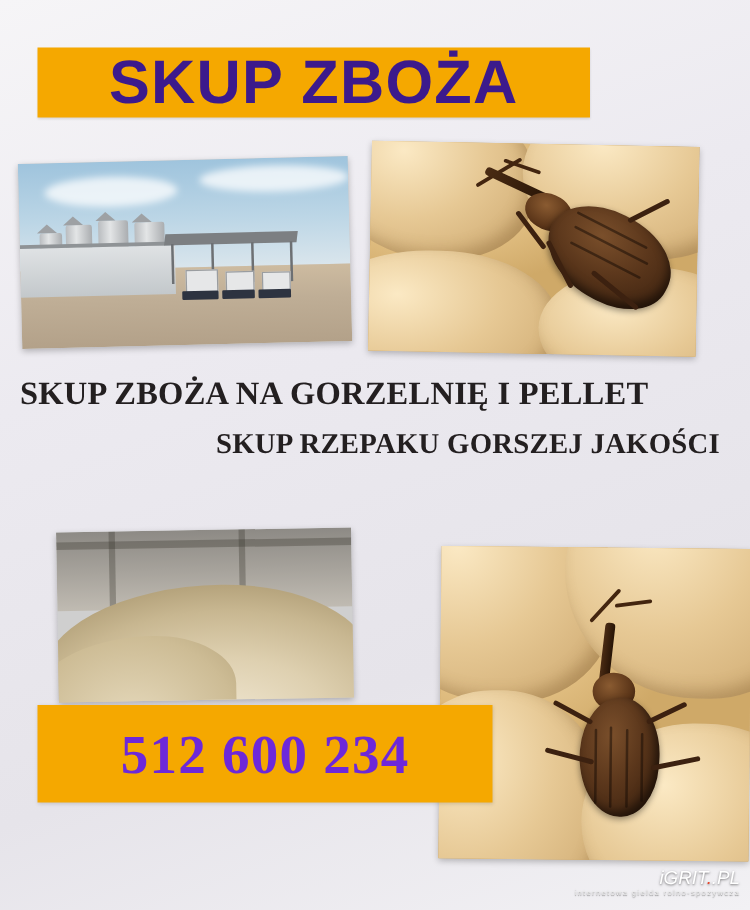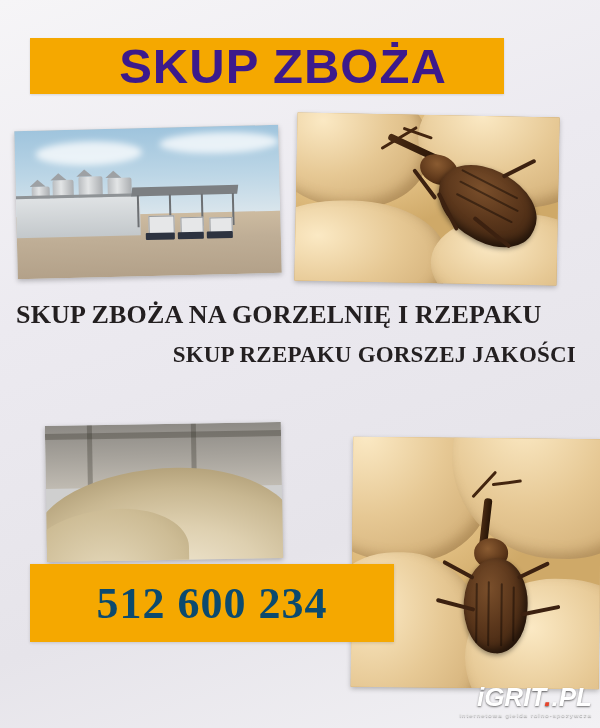--- a/index.html
+++ b/index.html
@@ -23,21 +23,20 @@
     position: absolute;
     left: 30px;
     top: 38px;
     width: 442px;
     height: 56px;
     background: #f5a800;
     display: flex;
     align-items: center;
     justify-content: center;
     box-shadow: 0 1px 2px rgba(0,0,0,0.12);
-    padding-left: 32px;
   }
   .title-banner .title-text {
     font-family: "Liberation Sans", sans-serif;
     font-weight: bold;
     font-size: 49px;
     letter-spacing: 1px;
     color: #3c1a8c;
     line-height: 1;
     white-space: nowrap;
   }
@@ -254,38 +253,38 @@
     background: #f5a800;
     display: flex;
     align-items: center;
     justify-content: center;
     box-shadow: 0 1px 3px rgba(0,0,0,0.15);
   }
   .phone-banner .phone-text {
     font-family: "Liberation Serif", serif;
     font-weight: bold;
     font-size: 44px;
-    color: #0c4a6e;
+    color: #6d28d9;
     letter-spacing: 1px;
     white-space: nowrap;
   }
 
   
   .watermark {
     position: absolute;
     right: 8px;
     bottom: 10px;
     text-align: right;
     line-height: 1;
   }
   .wm-main {
     font-family: "Liberation Sans", sans-serif;
-    font-weight: bold;
+    font-weight: normal;
     font-style: italic;
-    font-size: 26px;
+    font-size: 15px;
     color: #ffffff;
     text-shadow: 0 1px 2px rgba(0,0,0,0.55);
   }
   .wm-main .dot { color: #e8452c; }
   .wm-sub {
     font-family: "Liberation Sans", sans-serif;
     font-size: 6px;
     letter-spacing: 1.1px;
     color: #f0f0f0;
     text-shadow: 0 1px 1px rgba(0,0,0,0.5);
@@ -349,21 +348,21 @@
       <div class="striae" style="left:61%;top:47%;width:25%;height:2px;transform:rotate(26deg);"></div>
       <div class="striae" style="left:60%;top:54%;width:24%;height:2px;transform:rotate(26deg);"></div>
       <div class="weevil-leg" style="left:42%;top:40%;width:14%;height:4px;transform:rotate(52deg);"></div>
       <div class="weevil-leg" style="left:50%;top:56%;width:16%;height:4px;transform:rotate(62deg);"></div>
       <div class="weevil-leg" style="left:66%;top:68%;width:18%;height:4px;transform:rotate(38deg);"></div>
       <div class="weevil-leg" style="left:78%;top:30%;width:14%;height:4px;transform:rotate(-28deg);"></div>
     </div>
   </div>
 
   <div class="lines">
-    <div class="line line-1">SKUP ZBOŻA NA GORZELNIĘ I RZEPAKU</div>
+    <div class="line line-1">SKUP ZBOŻA NA GORZELNIĘ I PELLET</div>
     <div class="line line-3">SKUP RZEPAKU GORSZEJ JAKOŚCI</div>
   </div>
 
   <div class="photo" id="photo-grain">
     <div class="inner">
       <div class="barn-wall"></div>
       <div class="barn-beam" style="left:0;top:6%;width:100%;height:4%;"></div>
       <div class="barn-beam" style="left:18%;top:0;width:2%;height:46%;"></div>
       <div class="barn-beam" style="left:62%;top:0;width:2%;height:46%;"></div>
       <div class="heap"></div>

